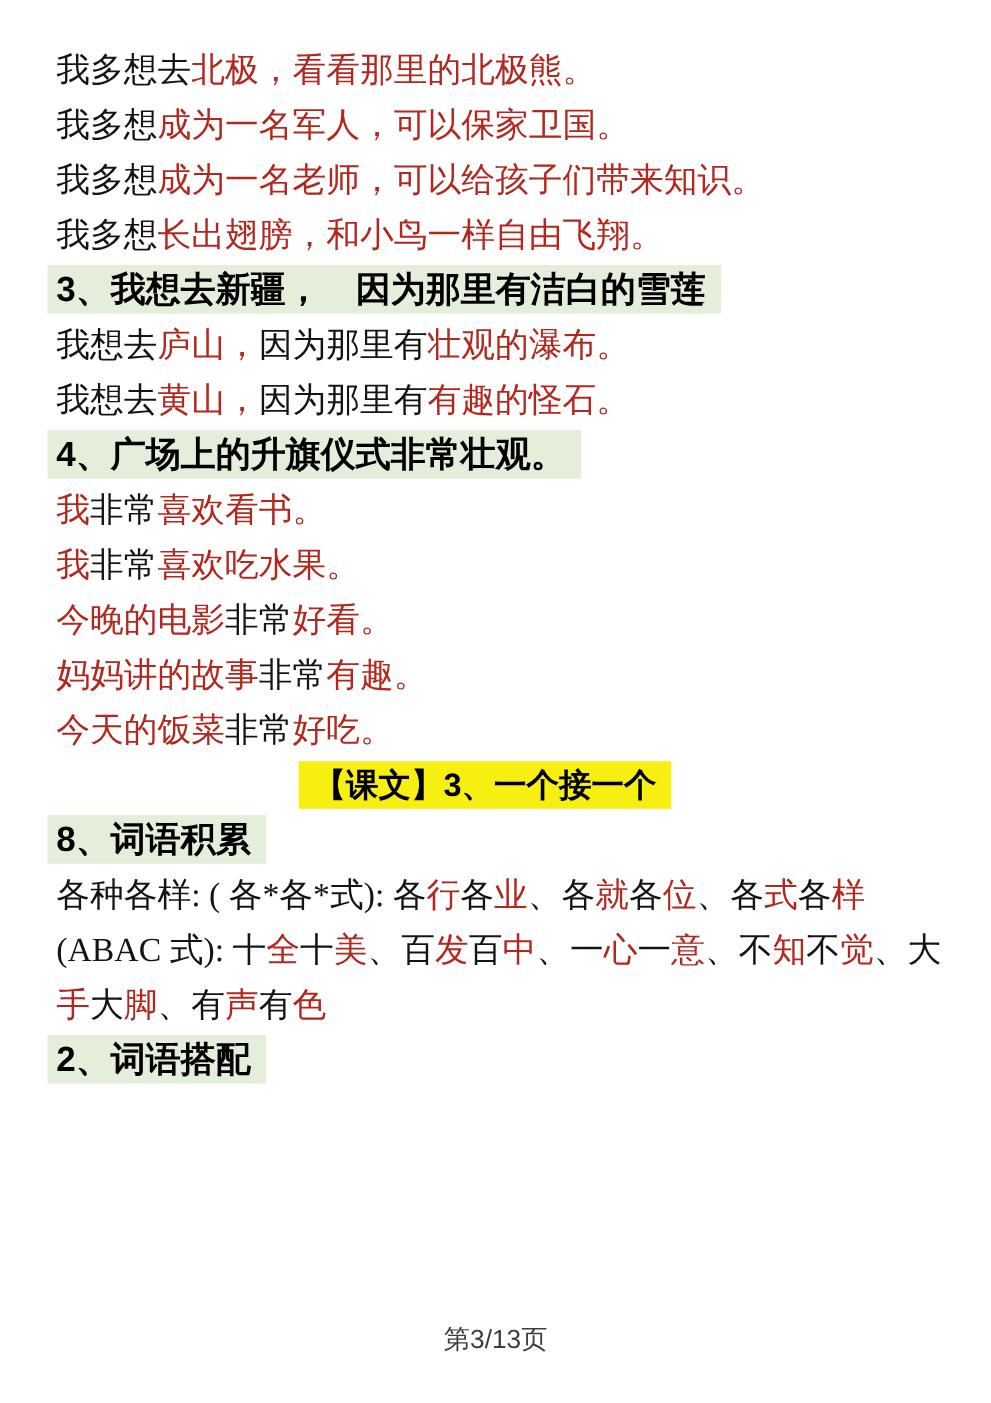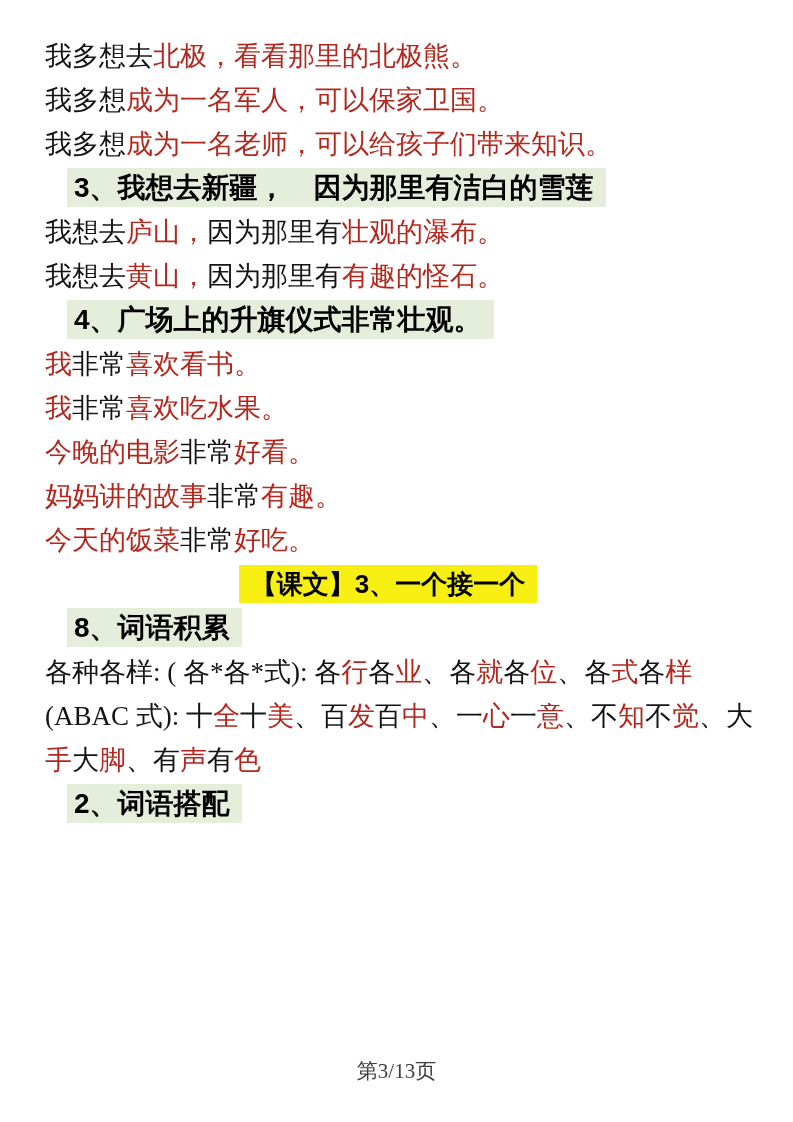--- a/index.html
+++ b/index.html
@@ -19,21 +19,20 @@
     line-height: 44px;
     font-size: 27px;
     white-space: nowrap;
   }
   .seg-red   { color: var(--red, #b2281e); }
   .seg-black { color: var(--ink, #141414); }
   p.heading {
     font-family: "Liberation Sans", "DejaVu Sans", sans-serif;
     font-weight: bold;
     font-size: 28px;
-    margin-left: 29px;
   }
   p.heading .hl {
     background: var(--green, #e4eedb);
     padding: 4px 12px 4px 7px;
     margin-left: -7px;
   }
   p.heading .seg-black { color: #000; }
   p.title {
     text-align: center;
     font-family: "Liberation Sans", "DejaVu Sans", sans-serif;
@@ -46,31 +45,32 @@
   }
   p.title .seg-black { color: #000; }
   .footer {
     position: absolute;
     left: 0;
     right: 0;
     bottom: 37px;
     text-align: center;
     font-size: 21px;
     color: #3d3d3d;
-    font-family: Liberation Serif, serif;
+    font-family: Liberation Sans, sans-serif;
   }
 </style>
 </head>
 <body>
 
 <div class="page">
   <div>
       <p class="block line"><span class="seg seg-black">我多想去</span><span class="seg seg-red">北极，看看那里的北极熊。</span></p>
       <p class="block line"><span class="seg seg-black">我多想</span><span class="seg seg-red">成为一名军人，可以保家卫国。</span></p>
       <p class="block line"><span class="seg seg-black">我多想</span><span class="seg seg-red">成为一名老师，可以给孩子们带来知识。</span></p>
+      <p class="block line"><span class="seg seg-black">我多想</span><span class="seg seg-red">长出翅膀，和小鸟一样自由飞翔。</span></p>
       <p class="block heading"><span class="hl"><span class="seg seg-black">3、我想去新疆，　因为那里有洁白的雪莲</span></span></p>
       <p class="block line"><span class="seg seg-black">我想去</span><span class="seg seg-red">庐山，</span><span class="seg seg-black">因为那里有</span><span class="seg seg-red">壮观的瀑布。</span></p>
       <p class="block line"><span class="seg seg-black">我想去</span><span class="seg seg-red">黄山，</span><span class="seg seg-black">因为那里有</span><span class="seg seg-red">有趣的怪石。</span></p>
       <p class="block heading"><span class="hl"><span class="seg seg-black">4、广场上的升旗仪式非常壮观。</span></span></p>
       <p class="block line"><span class="seg seg-red">我</span><span class="seg seg-black">非常</span><span class="seg seg-red">喜欢看书。</span></p>
       <p class="block line"><span class="seg seg-red">我</span><span class="seg seg-black">非常</span><span class="seg seg-red">喜欢吃水果。</span></p>
       <p class="block line"><span class="seg seg-red">今晚的电影</span><span class="seg seg-black">非常</span><span class="seg seg-red">好看。</span></p>
       <p class="block line"><span class="seg seg-red">妈妈讲的故事</span><span class="seg seg-black">非常</span><span class="seg seg-red">有趣。</span></p>
       <p class="block line"><span class="seg seg-red">今天的饭菜</span><span class="seg seg-black">非常</span><span class="seg seg-red">好吃。</span></p>
       <p class="block title"><span class="hl"><span class="seg seg-black">【课文】3、一个接一个</span></span></p>

